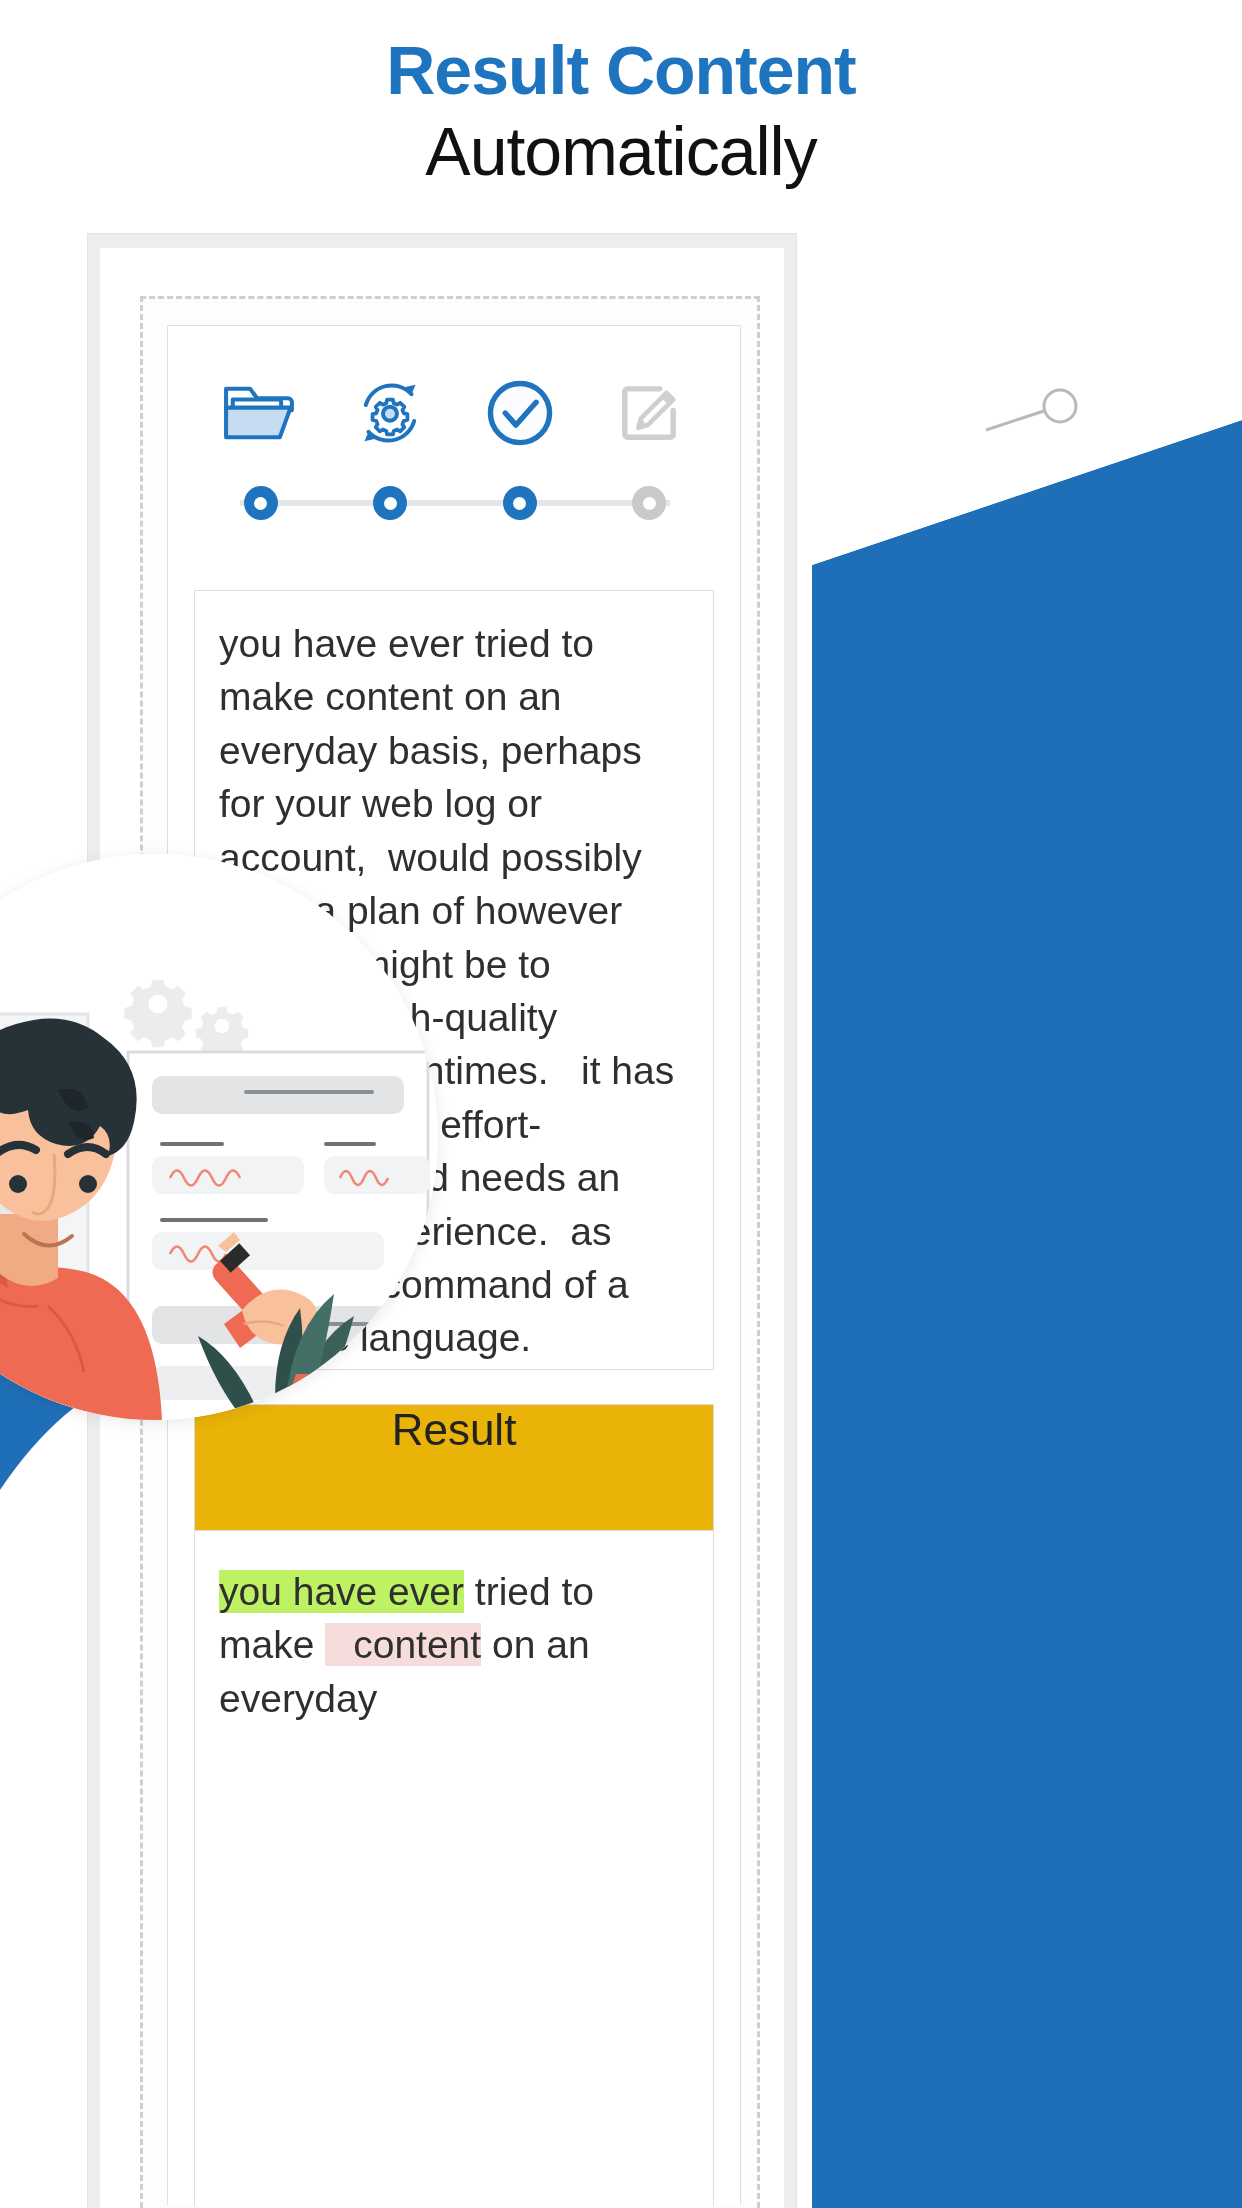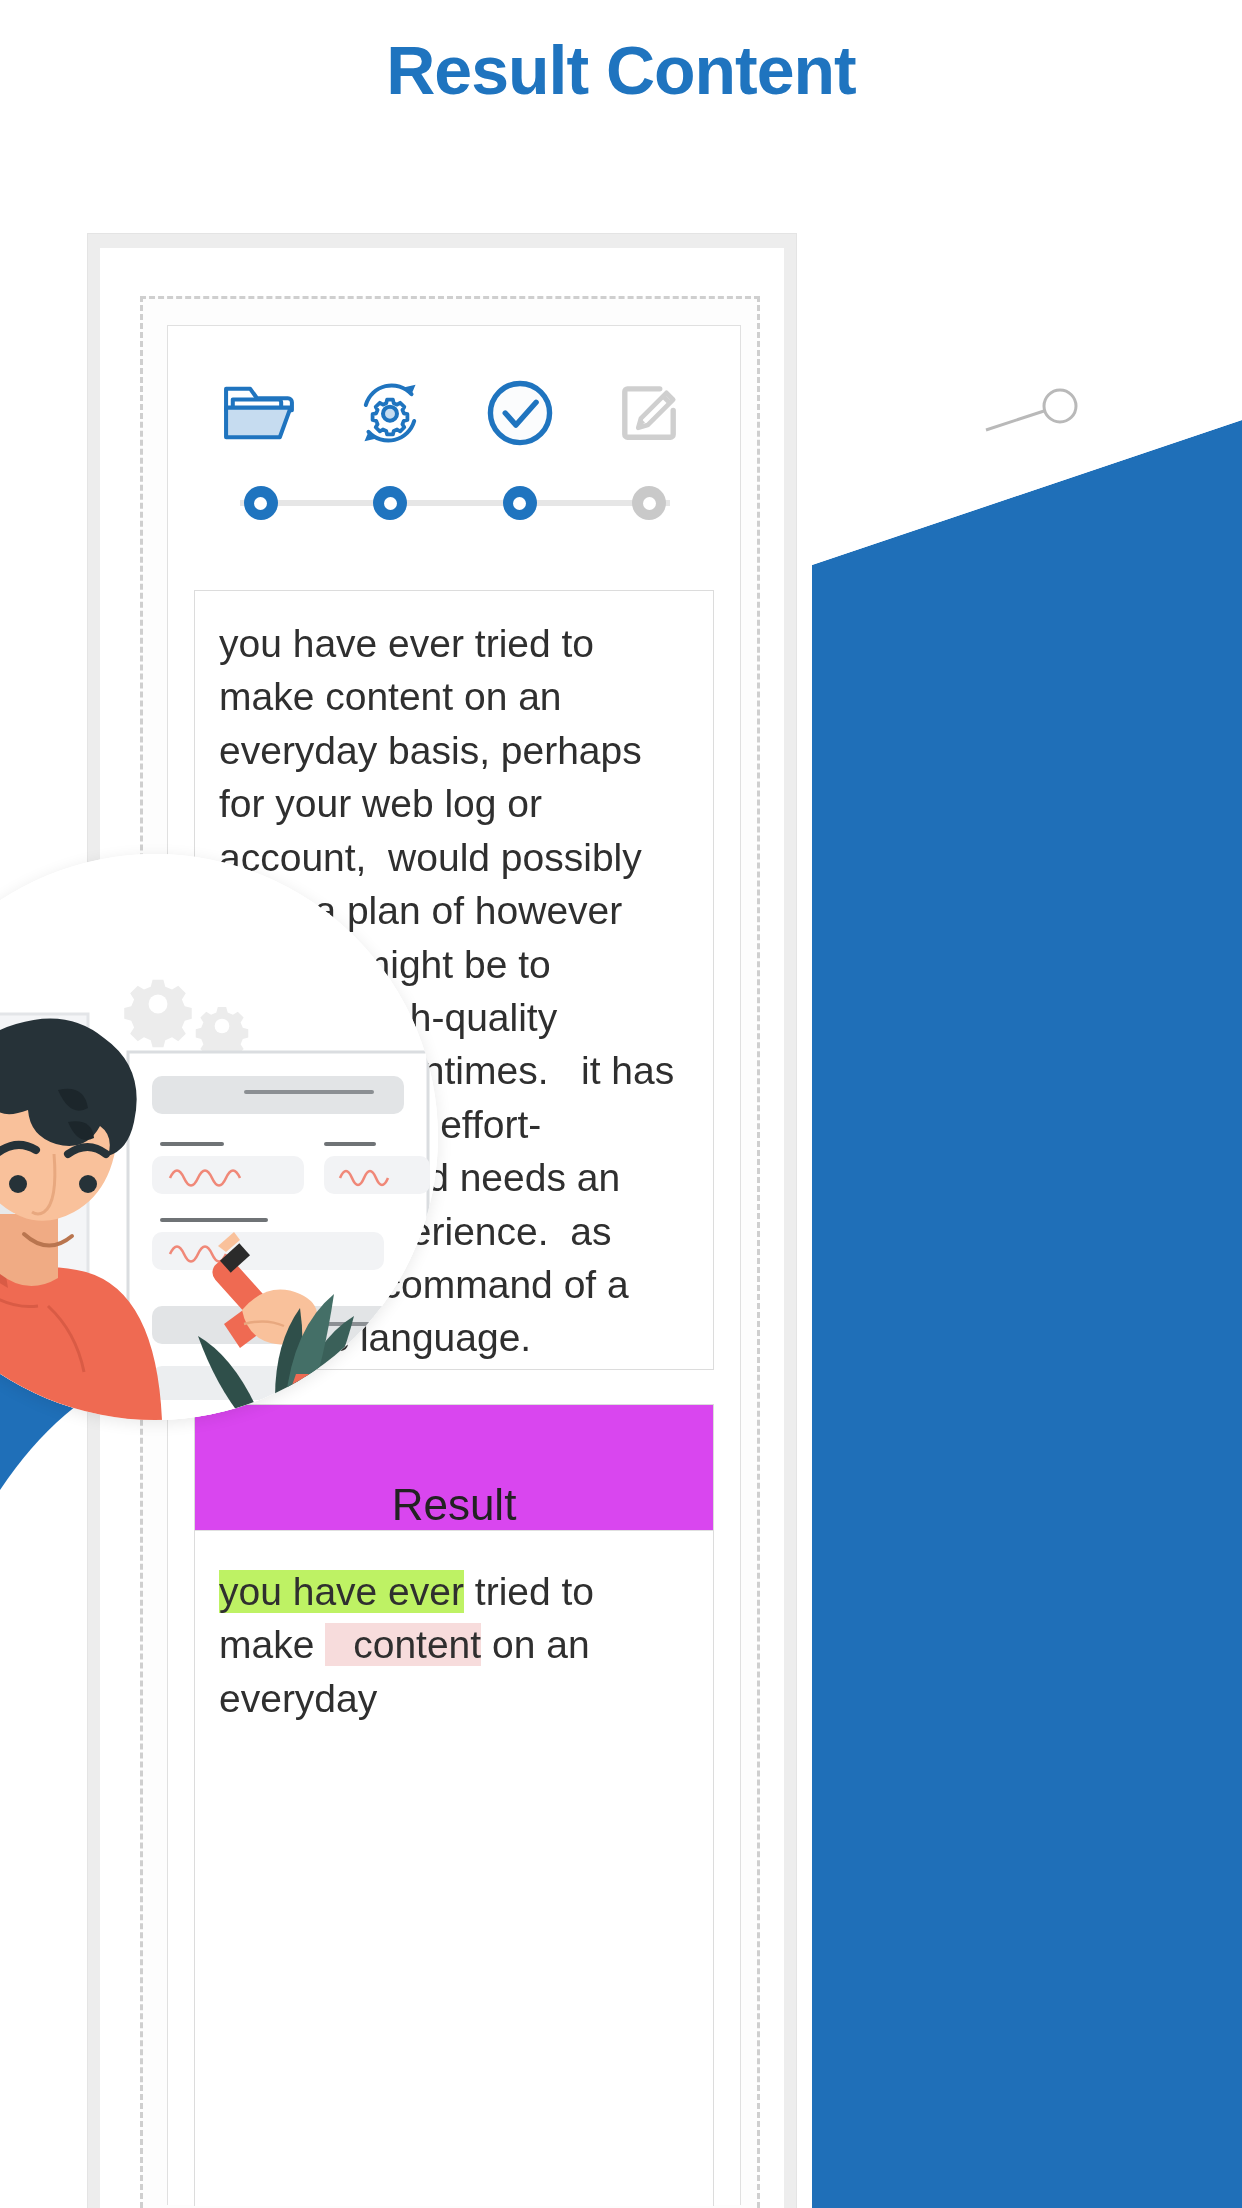--- a/index.html
+++ b/index.html
@@ -92,22 +92,22 @@
     white-space:pre-wrap; word-break:normal;
   }
 
   
   #result-box{
     position:absolute; left:26px; top:1078px;
     width:520px; height:802px;
     border:1px solid #dcdcdc; border-bottom:none; background:#fff;
   }
   #result-header{
-    height:126px; background:#d946ef; border-bottom:1px solid #e0e0e0;
-    display:flex; align-items:flex-end; justify-content:center;
+    height:126px; background:#eab308; border-bottom:1px solid #e0e0e0;
+    display:flex; align-items:flex-start; justify-content:center;
   }
   #result-title{ font-size:44px; color:#222; }
   #result-body{ padding:34px 24px; font-size:39px; line-height:1.37; color:#2f2f2f; }
   .hl-green{ background:#bef264; }
   .hl-pink{ background:#f7dcdc;padding-left:28px; }
 
   
   #illus{
     position:absolute; left:-128px; top:854px;
     width:566px; height:566px; border-radius:50%;
@@ -137,20 +137,21 @@
 
     <g stroke="#b9b9b9" stroke-width="3" fill="none">
       <circle cx="33" cy="1053" r="16"></circle>
       <line x1="49" y1="1047" x2="108" y2="1028"></line>
     </g>
   </svg>
 </div>
 
 <div id="header">
   <div id="title-line1">Result Content</div>
+  <div id="title-line2">Automatically</div>
 </div>
 
 <div id="app-shell">
   <div id="app-inner">
     <div id="dashed-area">
       <div id="panel">
 
         <div id="stepper">
           <div class="step-icons">
 

